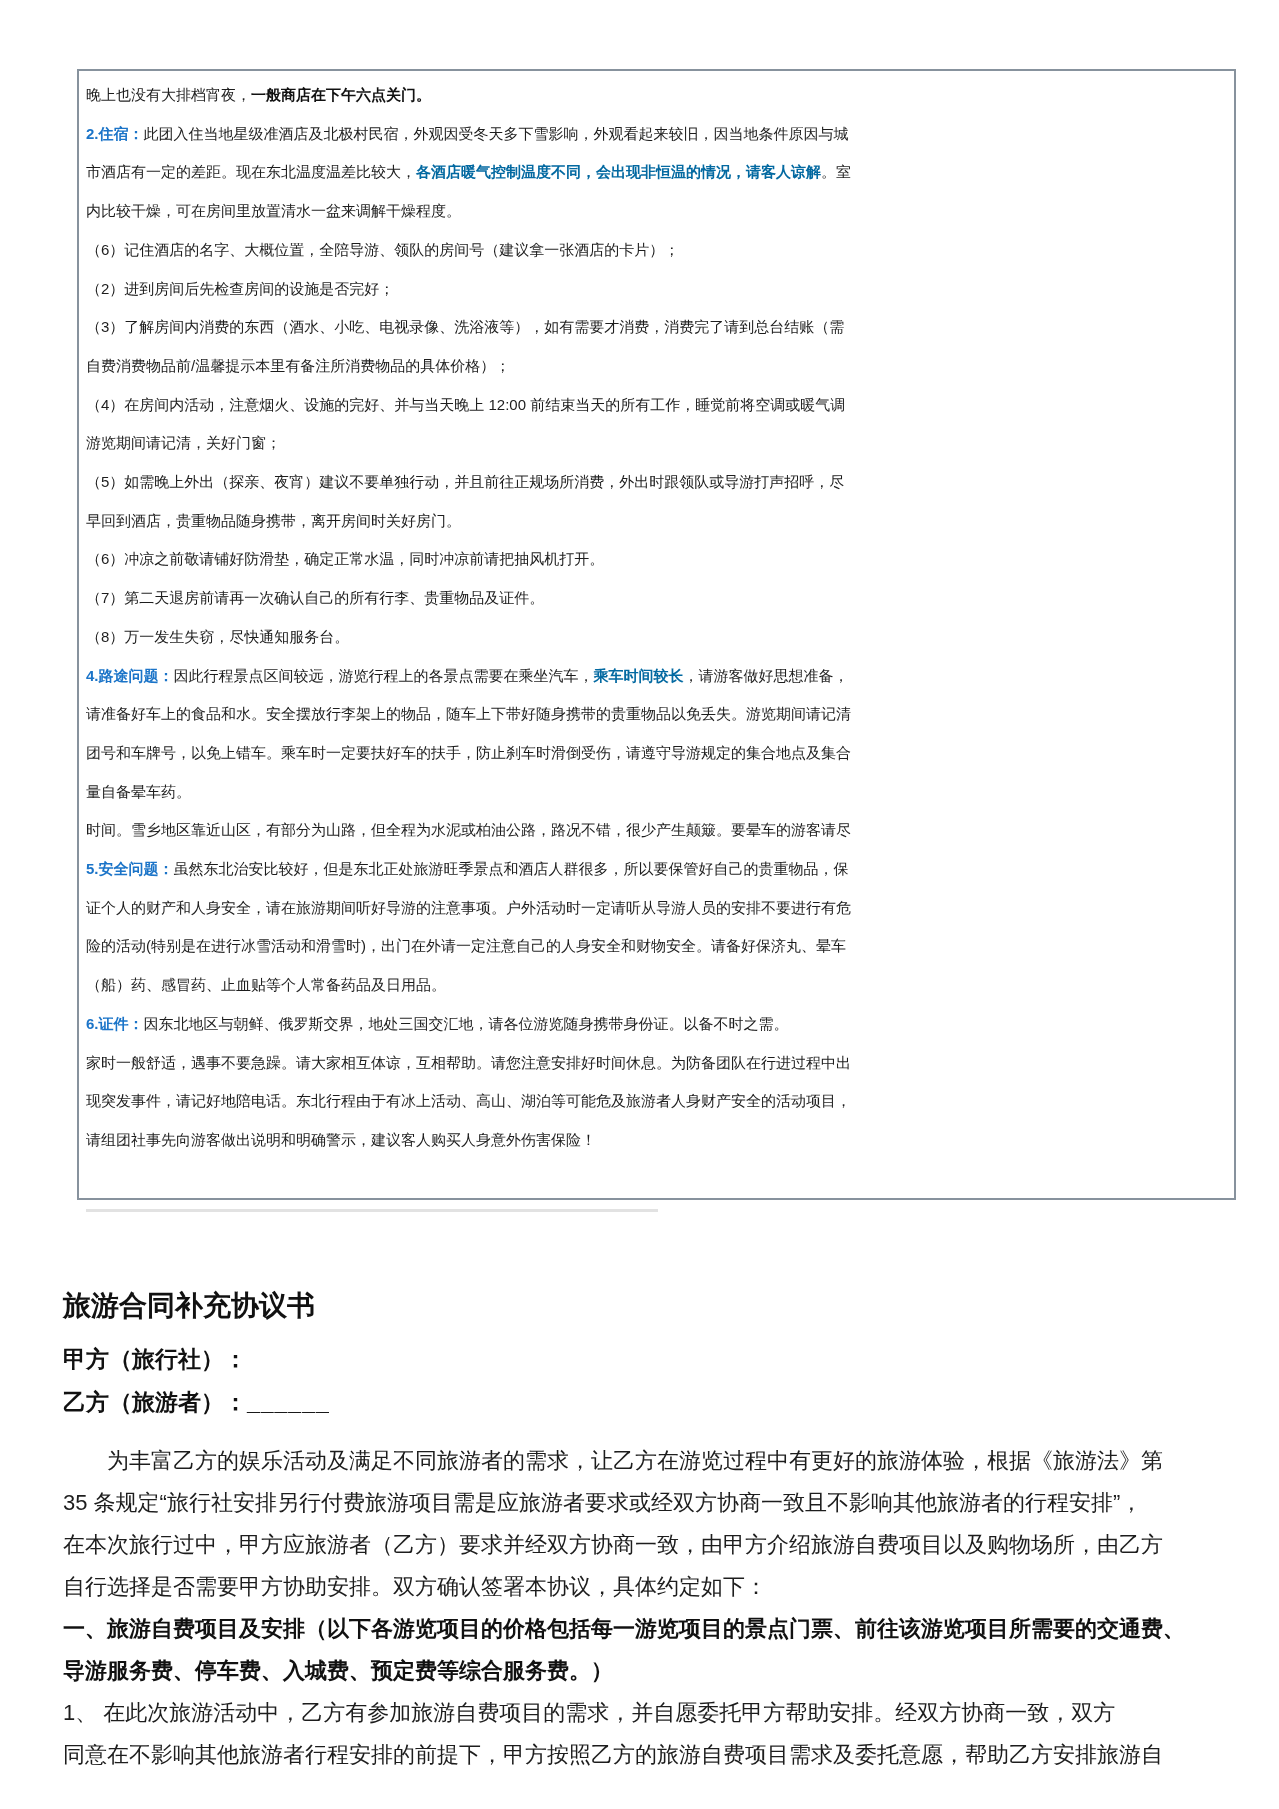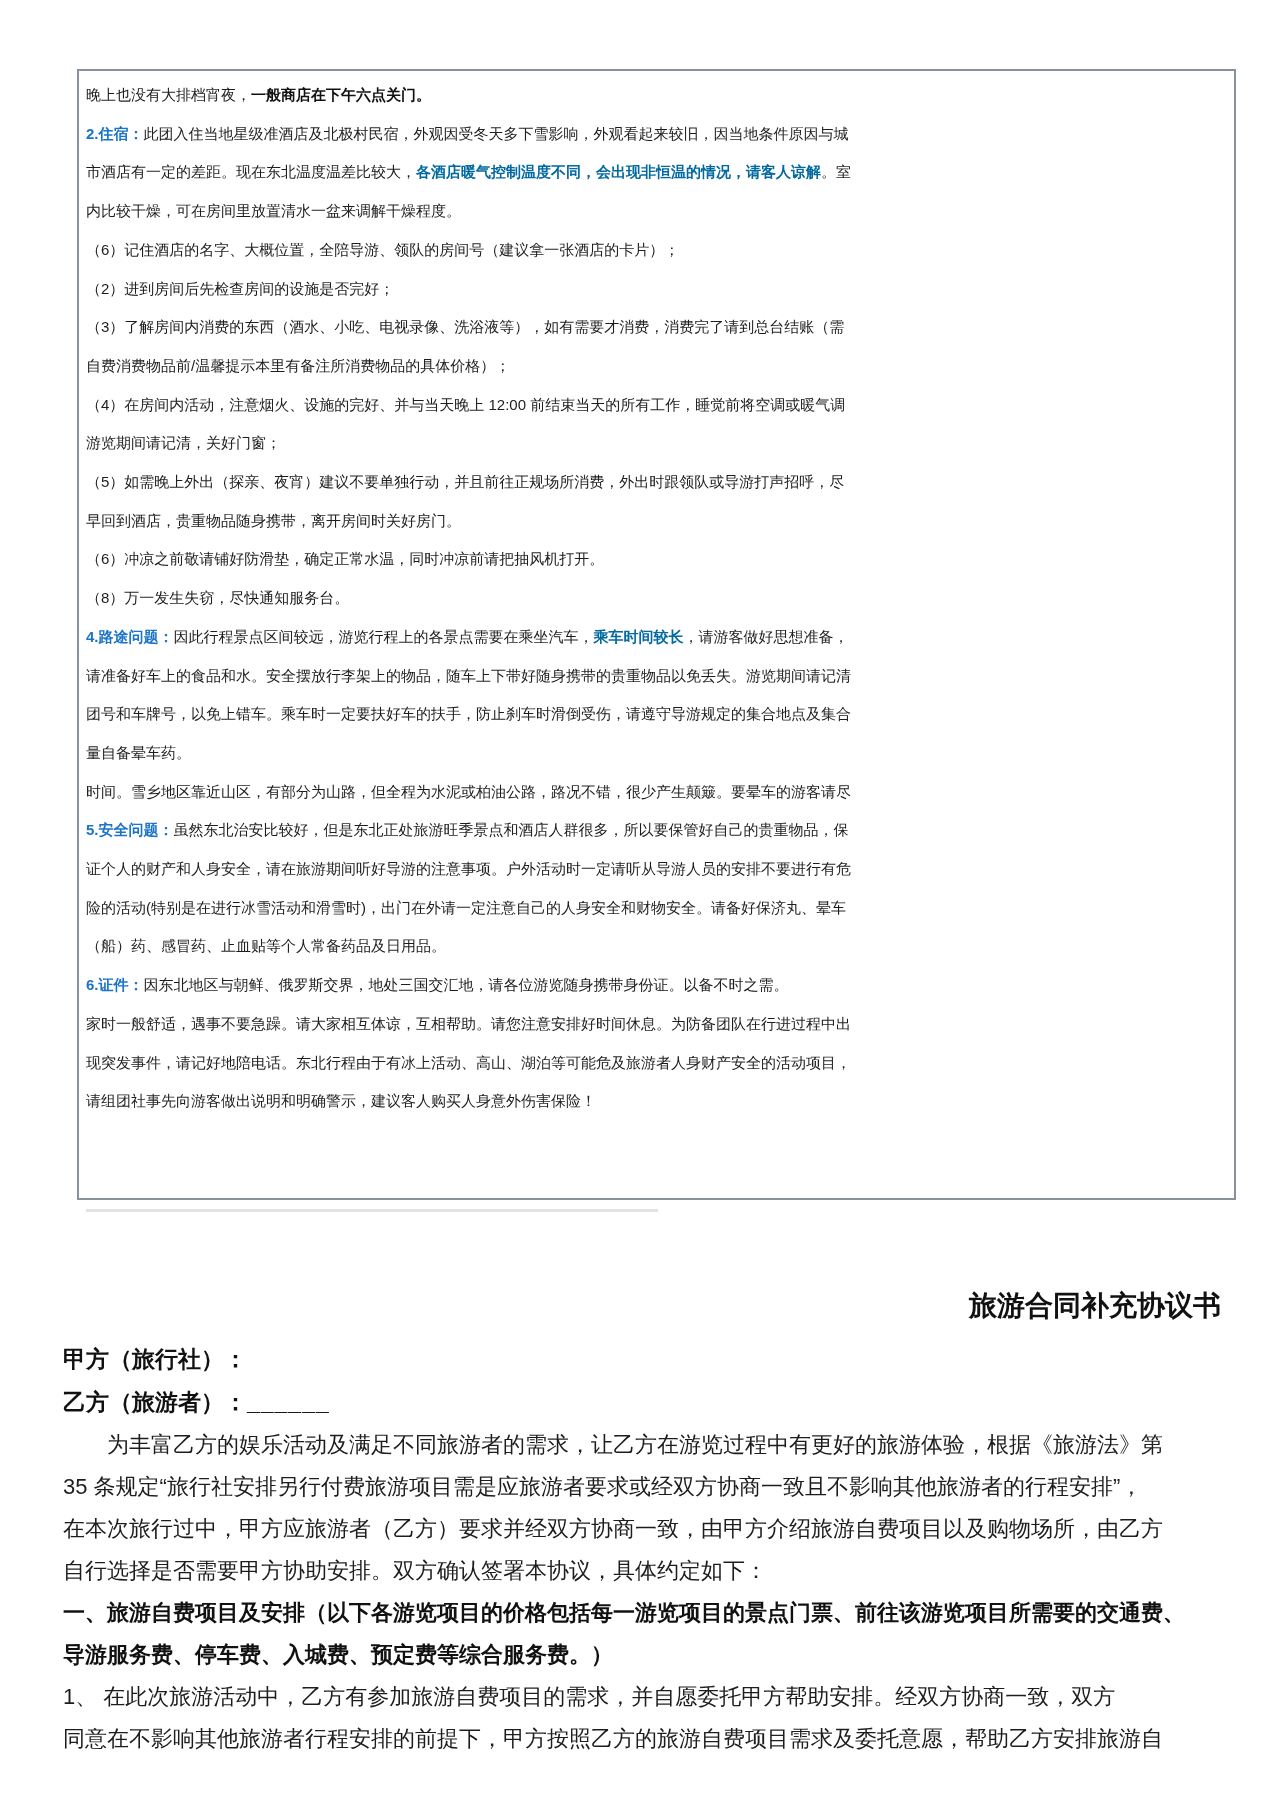--- a/index.html
+++ b/index.html
@@ -34,59 +34,60 @@
     width:572px;height:3px;background:#e2e2e2;
   }
   
   .agreement{
     position:absolute;
     left:63px;top:1288px;
     width:1158px;
     font-size:22px;
   }
   .agreement-title{
-    text-align:right;
+    text-align:left;
     font-size:28px;
     font-weight:bold;
     color:#111111;
     line-height:36px;
     margin:0 0 14px 0;
   }
   .party-line{
     font-weight:bold;
     font-size:23px;
     color:#111111;
     line-height:43px;
     white-space:nowrap;
   }
   .blank-line{
     font-weight:bold;
     color:#000000;
     letter-spacing:1px;
   }
-  .agreement-lines{line-height:42px;}
+  .agreement-lines{line-height:42px;margin-top:16px;}
   .agreement-lines .indent{padding-left:44px;}
 </style>
 </head>
 <body>
 
 <div class="notice-box">
     <div class="tline"><span class="seg-n">晚上也没有大排档宵夜，</span><span class="seg-b">一般商店在下午六点关门。</span></div>
     <div class="tline"><span class="seg-bl">2.住宿：</span><span class="seg-n">此团入住当地星级准酒店及北极村民宿，外观因受冬天多下雪影响，外观看起来较旧，因当地条件原因与城</span></div>
     <div class="tline"><span class="seg-n">市酒店有一定的差距。现在东北温度温差比较大，</span><span class="seg-rb">各酒店暖气控制温度不同，会出现非恒温的情况，请客人谅解</span><span class="seg-n">。室</span></div>
     <div class="tline"><span class="seg-n">内比较干燥，可在房间里放置清水一盆来调解干燥程度。</span></div>
     <div class="tline"><span class="seg-n">（6）记住酒店的名字、大概位置，全陪导游、领队的房间号（建议拿一张酒店的卡片）；</span></div>
     <div class="tline"><span class="seg-n">（2）进到房间后先检查房间的设施是否完好；</span></div>
     <div class="tline"><span class="seg-n">（3）了解房间内消费的东西（酒水、小吃、电视录像、洗浴液等），如有需要才消费，消费完了请到总台结账（需</span></div>
     <div class="tline"><span class="seg-n">自费消费物品前/温馨提示本里有备注所消费物品的具体价格）；</span></div>
     <div class="tline"><span class="seg-n">（4）在房间内活动，注意烟火、设施的完好、并与当天晚上 12:00 前结束当天的所有工作，睡觉前将空调或暖气调</span></div>
     <div class="tline"><span class="seg-n">游览期间请记清，关好门窗；</span></div>
     <div class="tline"><span class="seg-n">（5）如需晚上外出（探亲、夜宵）建议不要单独行动，并且前往正规场所消费，外出时跟领队或导游打声招呼，尽</span></div>
     <div class="tline"><span class="seg-n">早回到酒店，贵重物品随身携带，离开房间时关好房门。</span></div>
     <div class="tline"><span class="seg-n">（6）冲凉之前敬请铺好防滑垫，确定正常水温，同时冲凉前请把抽风机打开。</span></div>
+    <div class="tline"><span class="seg-n">（7）第二天退房前请再一次确认自己的所有行李、贵重物品及证件。</span></div>
     <div class="tline"><span class="seg-n">（8）万一发生失窃，尽快通知服务台。</span></div>
     <div class="tline"><span class="seg-bl">4.路途问题：</span><span class="seg-n">因此行程景点区间较远，游览行程上的各景点需要在乘坐汽车，</span><span class="seg-rb">乘车时间较长</span><span class="seg-n">，请游客做好思想准备，</span></div>
     <div class="tline"><span class="seg-n">请准备好车上的食品和水。安全摆放行李架上的物品，随车上下带好随身携带的贵重物品以免丢失。游览期间请记清</span></div>
     <div class="tline"><span class="seg-n">团号和车牌号，以免上错车。乘车时一定要扶好车的扶手，防止刹车时滑倒受伤，请遵守导游规定的集合地点及集合</span></div>
     <div class="tline"><span class="seg-n">量自备晕车药。</span></div>
     <div class="tline"><span class="seg-n">时间。雪乡地区靠近山区，有部分为山路，但全程为水泥或柏油公路，路况不错，很少产生颠簸。要晕车的游客请尽</span></div>
     <div class="tline"><span class="seg-bl">5.安全问题：</span><span class="seg-n">虽然东北治安比较好，但是东北正处旅游旺季景点和酒店人群很多，所以要保管好自己的贵重物品，保</span></div>
     <div class="tline"><span class="seg-n">证个人的财产和人身安全，请在旅游期间听好导游的注意事项。户外活动时一定请听从导游人员的安排不要进行有危</span></div>
     <div class="tline"><span class="seg-n">险的活动(特别是在进行冰雪活动和滑雪时)，出门在外请一定注意自己的人身安全和财物安全。请备好保济丸、晕车</span></div>
     <div class="tline"><span class="seg-n">（船）药、感冒药、止血贴等个人常备药品及日用品。</span></div>

